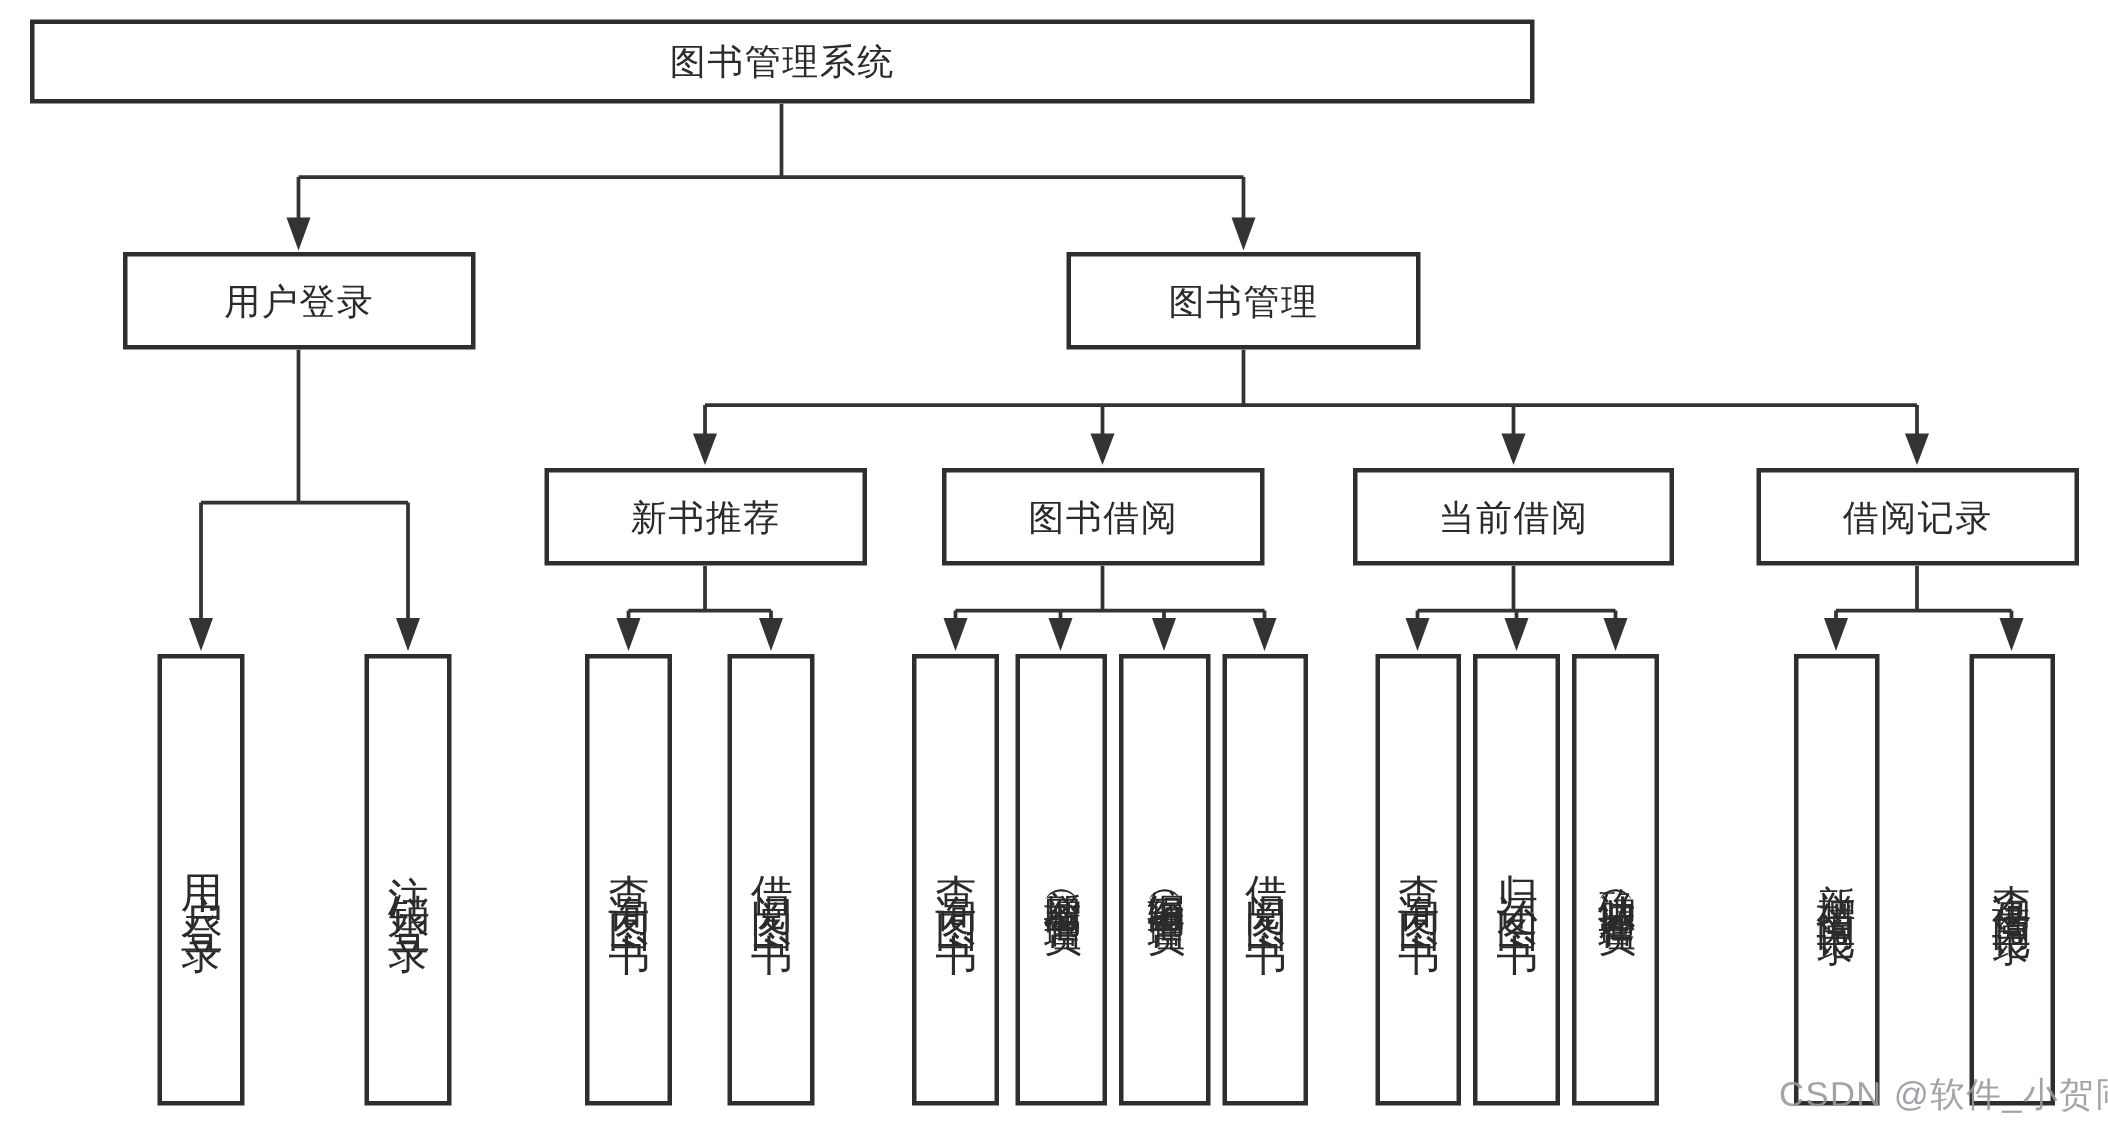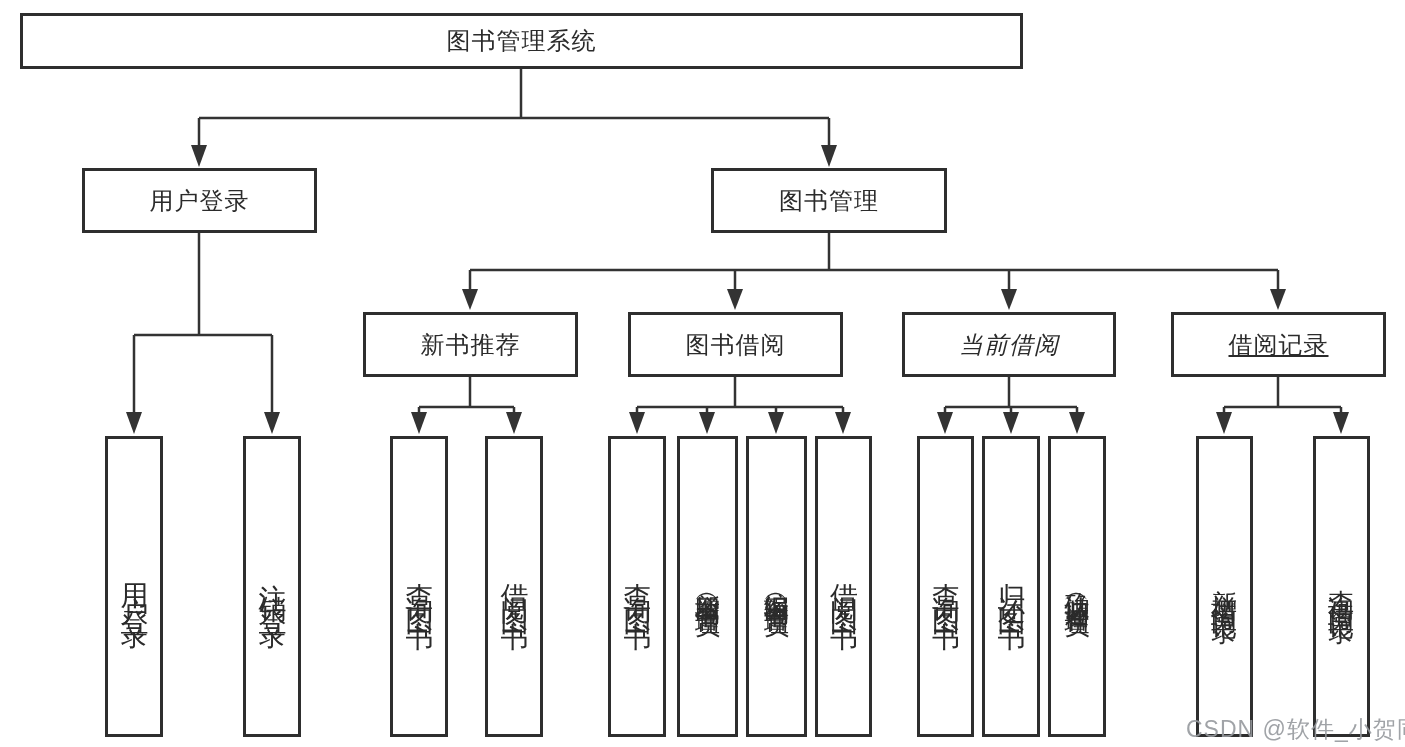--- a/index.html
+++ b/index.html
@@ -142,22 +142,22 @@
     </g>
   </svg>
 
   <div class="node h-node" style="left:20px; top:13px; width:1003px; height:56px;">图书管理系统</div>
 
   <div class="node h-node" style="left:82px; top:168px; width:235px; height:65px;">用户登录</div>
   <div class="node h-node" style="left:711px; top:168px; width:236px; height:65px;">图书管理</div>
 
   <div class="node h-node" style="left:363px; top:312px; width:215px; height:65px;">新书推荐</div>
   <div class="node h-node" style="left:628px; top:312px; width:215px; height:65px;font-family:Liberation Mono, monospace;">图书借阅</div>
-  <div class="node h-node" style="left:902px; top:312px; width:214px; height:65px;font-style:italic;">当前借阅</div>
-  <div class="node h-node" style="left:1171px; top:312px; width:215px; height:65px;text-decoration:underline;">借阅记录</div>
+  <div class="node h-node" style="left:902px; top:312px; width:214px; height:65px;">当前借阅</div>
+  <div class="node h-node" style="left:1171px; top:312px; width:215px; height:65px;">借阅记录</div>
 
   <div class="node v-node v4" style="left:105px; top:436px; width:58px; height:301px;">
     <span>用户登录</span>
   </div>
   <div class="node v-node v4" style="left:243px; top:436px; width:58px; height:301px;">
     <span>注销登录</span>
   </div>
 
   <div class="node v-node v4" style="left:390px; top:436px; width:58px; height:301px;">
     <span>查询图书</span>

